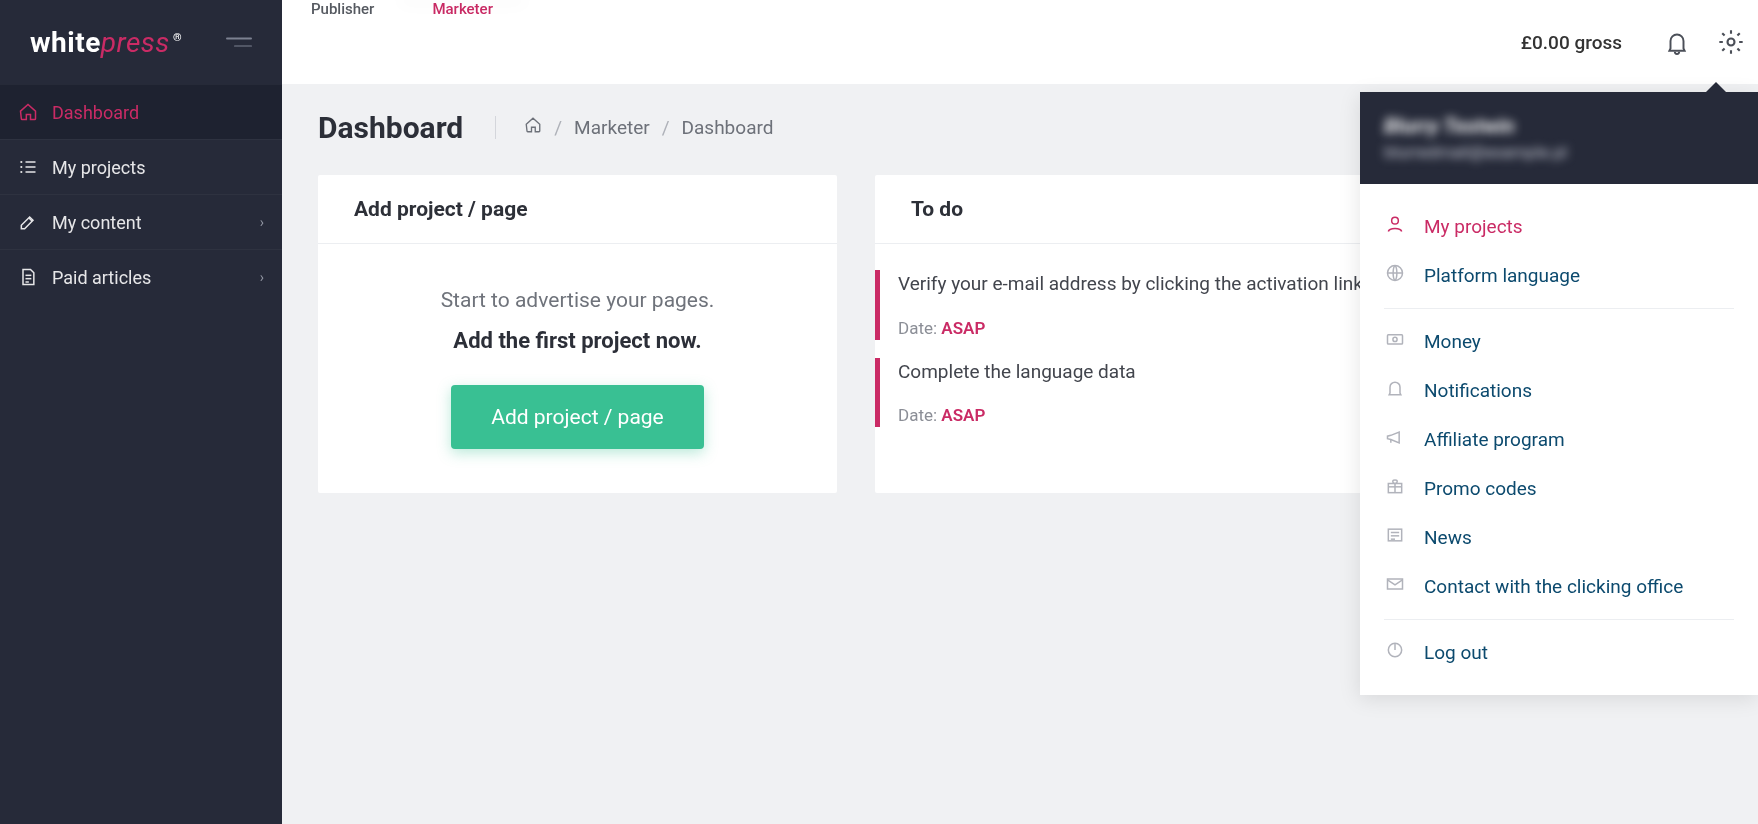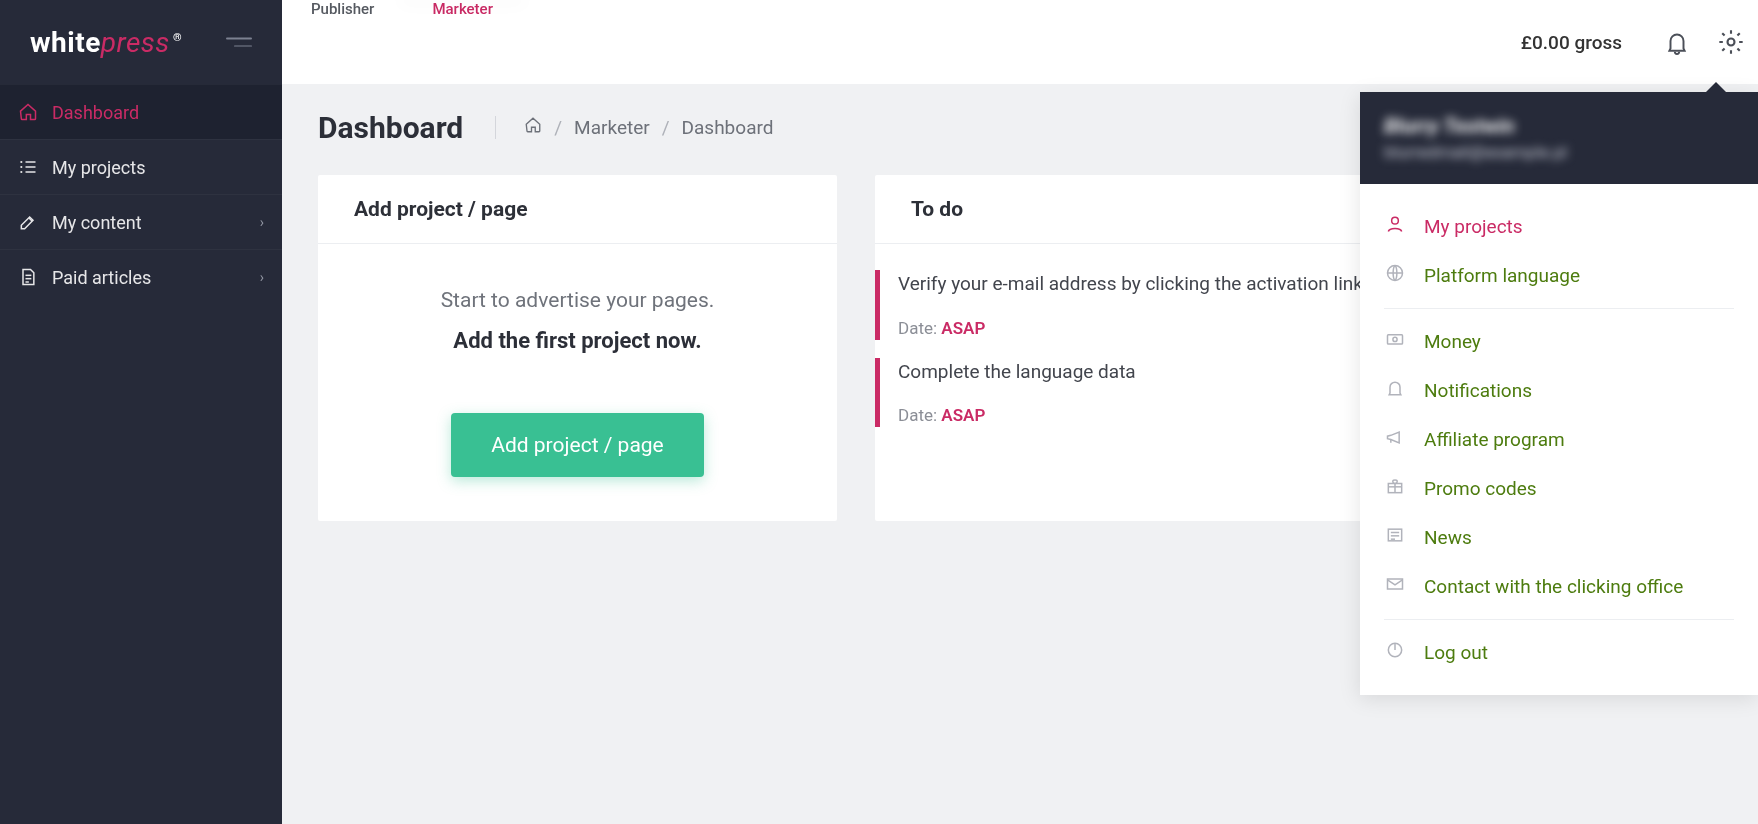--- a/index.html
+++ b/index.html
@@ -31,35 +31,35 @@
 .page-title{font-size:30px;font-weight:700;color:#2c2f38}
 .crumbs{color:#6d7179;font-size:19px;display:flex;align-items:center;gap:12px;border-left:1px solid #d4d6db;padding-left:28px}
 .crumbs .sep{color:#aeb1b8}
 .crumbs a{color:#6d7179;text-decoration:none}
 .columns{display:flex;gap:38px}
 .card{background:#fff;border-radius:2px}
 .card-head{padding:22px 36px;border-bottom:1px solid #eceef1;font-size:21px;font-weight:700;color:#2d3038}
 .addproj{width:519px}
 .addproj-body{padding:44px 36px;text-align:center}
 .addproj-body .line1{color:#6f737b;font-size:21px;margin-bottom:16px}
-.addproj-body .line2{color:#2c2f38;font-size:22px;font-weight:700;margin-bottom:60px}
+.addproj-body .line2{color:#2c2f38;font-size:22px;font-weight:700;margin-bottom:32px}
 .add-btn{display:inline-block;background:#39c093;color:#fff;font-size:21px;padding:20px 40px;border:none;border-radius:4px;cursor:pointer;box-shadow:0 4px 14px rgba(57,192,147,.35)}
 .todo{flex:1}
 .todo-body{padding:26px 0}
 .todo-item{border-left:5px solid #ca2b65;padding:0 0 2px 18px;margin-bottom:18px;margin-left:0}
 .todo-text{color:#42454d;font-size:19px;line-height:1.45}
 .todo-date{color:#8b8e96;font-size:17px;margin-top:20px}
 .todo-date .asap{color:#ca2b65;font-weight:600}
 .settings-menu{position:absolute;right:0;top:92px;width:398px;background:#fff;box-shadow:-1px 4px 20px rgba(0,0,0,.1)}
 .settings-menu::before{content:"";position:absolute;top:-10px;right:30px;width:0;height:0;border-left:12px solid transparent;border-right:12px solid transparent;border-bottom:12px solid #262a39}
 .sm-head{background:#262a39;color:#fff;padding:22px 24px}
 .sm-head .nm{font-size:21px;filter:blur(5px);font-style:italic;font-weight:600}
 .sm-head .em{font-size:17px;margin-top:4px;filter:blur(5px);color:#c6c9d4}
 .sm-list{padding:18px 24px}
-.sm-item{display:flex;align-items:center;gap:18px;padding:12px 0;font-size:19px;color:#4d7c0f;cursor:pointer}
+.sm-item{display:flex;align-items:center;gap:18px;padding:12px 0;font-size:19px;color:#0c4a6e;cursor:pointer}
 .sm-item.active{color:#ca2b65}
 .sm-item .ico{width:22px;text-align:center;color:#b1b3bb}
 .sm-item.active .ico{color:#ca2b65}
 .sm-sep{height:1px;background:#eceef1;margin:8px 0}
 
 .svg{fill:none;stroke:currentColor;stroke-width:1.8}
 </style>
 </head>
 <body>
 

